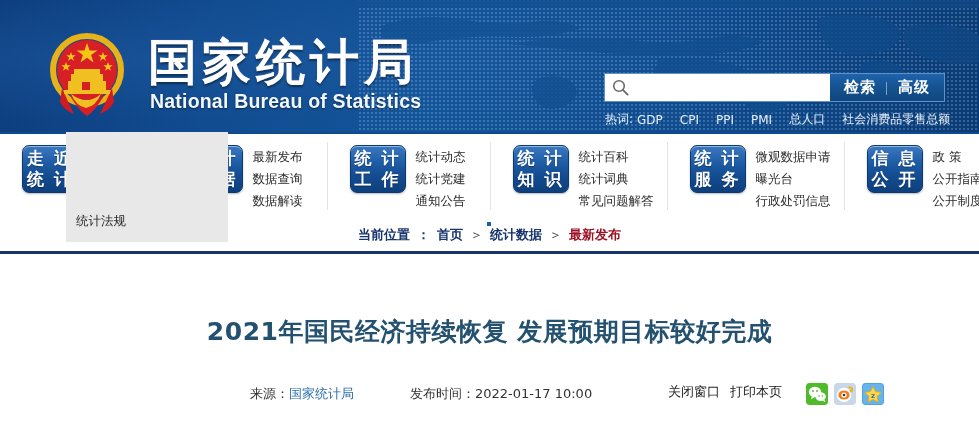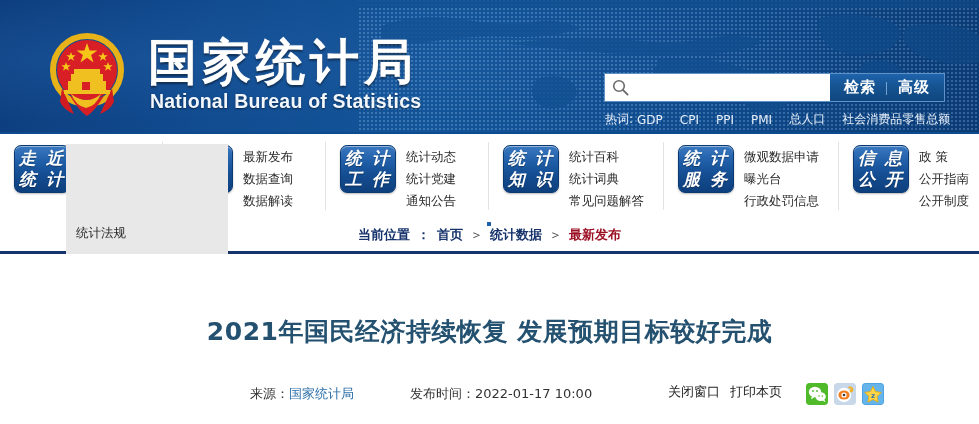--- a/index.html
+++ b/index.html
@@ -105,51 +105,50 @@
     display: flex; align-items: flex-start;
     padding-top: 9px;
     flex: 0 0 auto;
   }
   .navgroup .sep {
     position: absolute; right: 0; top: 8px; bottom: 10px;
     width: 1px; background: #e3e3e3;
   }
   .badge {
     width: 56px; height: 48px;
-    margin: 2px 10px 0 14px;
+    margin: 2px 10px 0 22px;
     border-radius: 7px;
     background: linear-gradient(180deg,#3a79c0 0%, #1d5ca5 38%, #154e93 60%, #0d3f7d 100%);
     border: 1px solid #0b3straight;
     border: 1px solid #0b3a72;
     box-shadow: inset 0 1px 0 rgba(255,255,255,.45), 0 1px 2px rgba(0,0,0,.28);
     color: #ffffff;
     display: flex; flex-direction: column; align-items: center; justify-content: center;
     font-family: "DejaVu Sans", sans-serif;
     font-size: 17px; font-weight: bold; line-height: 21px;
     letter-spacing: 2px;
     flex: 0 0 56px;
     cursor: pointer;
     text-shadow: 0 1px 1px rgba(0,0,0,.35);
-    font-style: italic;
   }
   .badge span { display:block; }
   .links {
     display: flex; flex-direction: column;
     padding-top: 3px; padding-right: 14px;
   }
   .links a {
     font-family: "DejaVu Sans", sans-serif;
     font-size: 12.5px; color: #2a2a2a; text-decoration: none;
     line-height: 22px; white-space: nowrap; cursor: pointer;
   }
 
   
   .dropdown-panel {
     position: absolute;
-    left: 66px; top: 144px;
+    left: 66px; top: 132px;
     width: 162px; height: 110px;
     background: #e8e8e8;
     z-index: 1;
   }
   .dropdown-panel .dd-links {
     position: absolute; left: 10px; top: 12px;
     display: flex; flex-direction: column;
   }
   .dropdown-panel .dd-links a {
     font-family: "DejaVu Sans", sans-serif;

